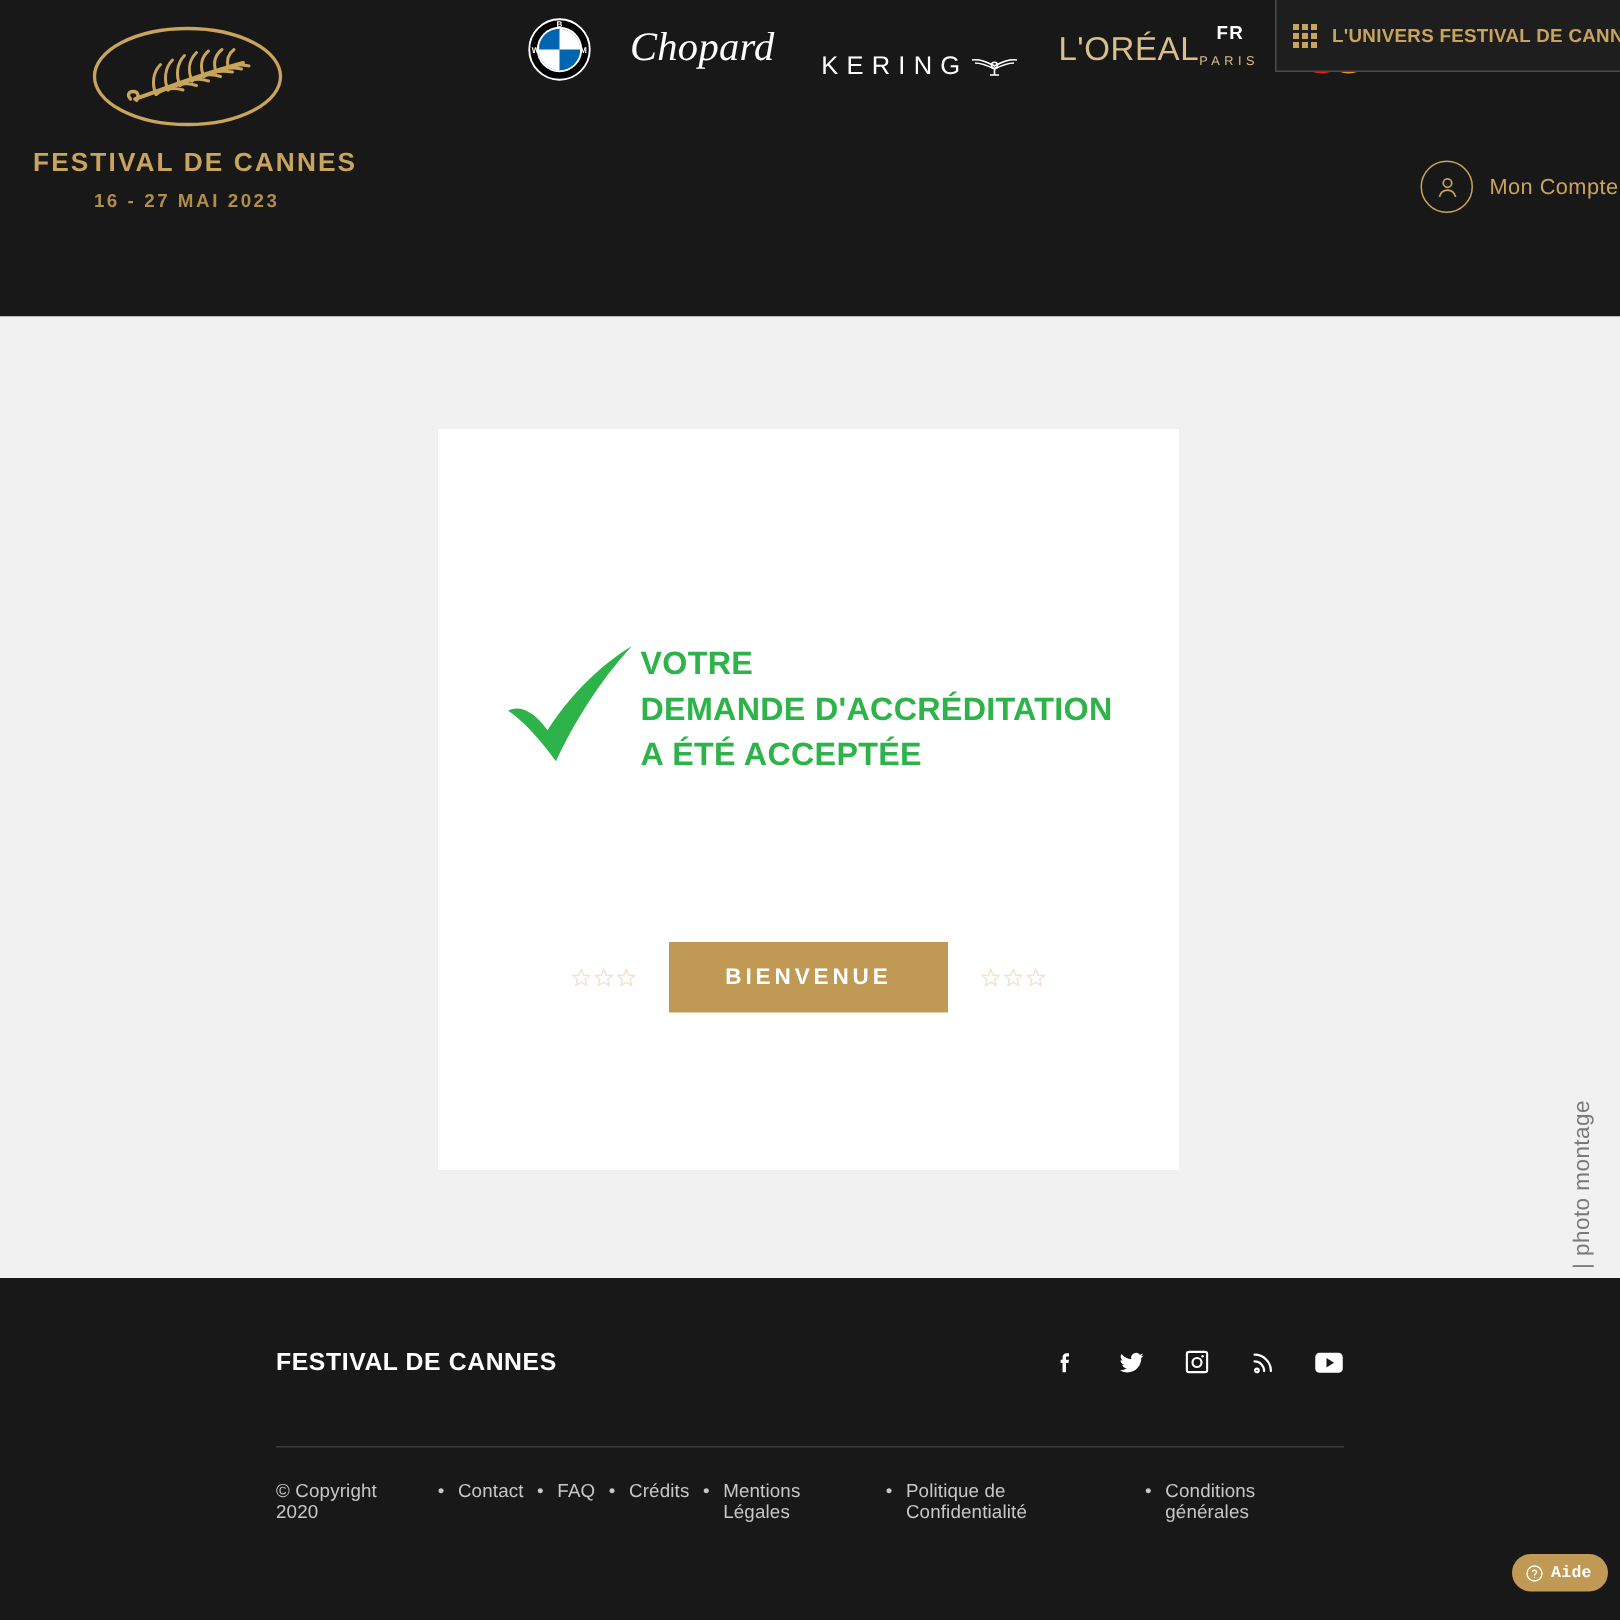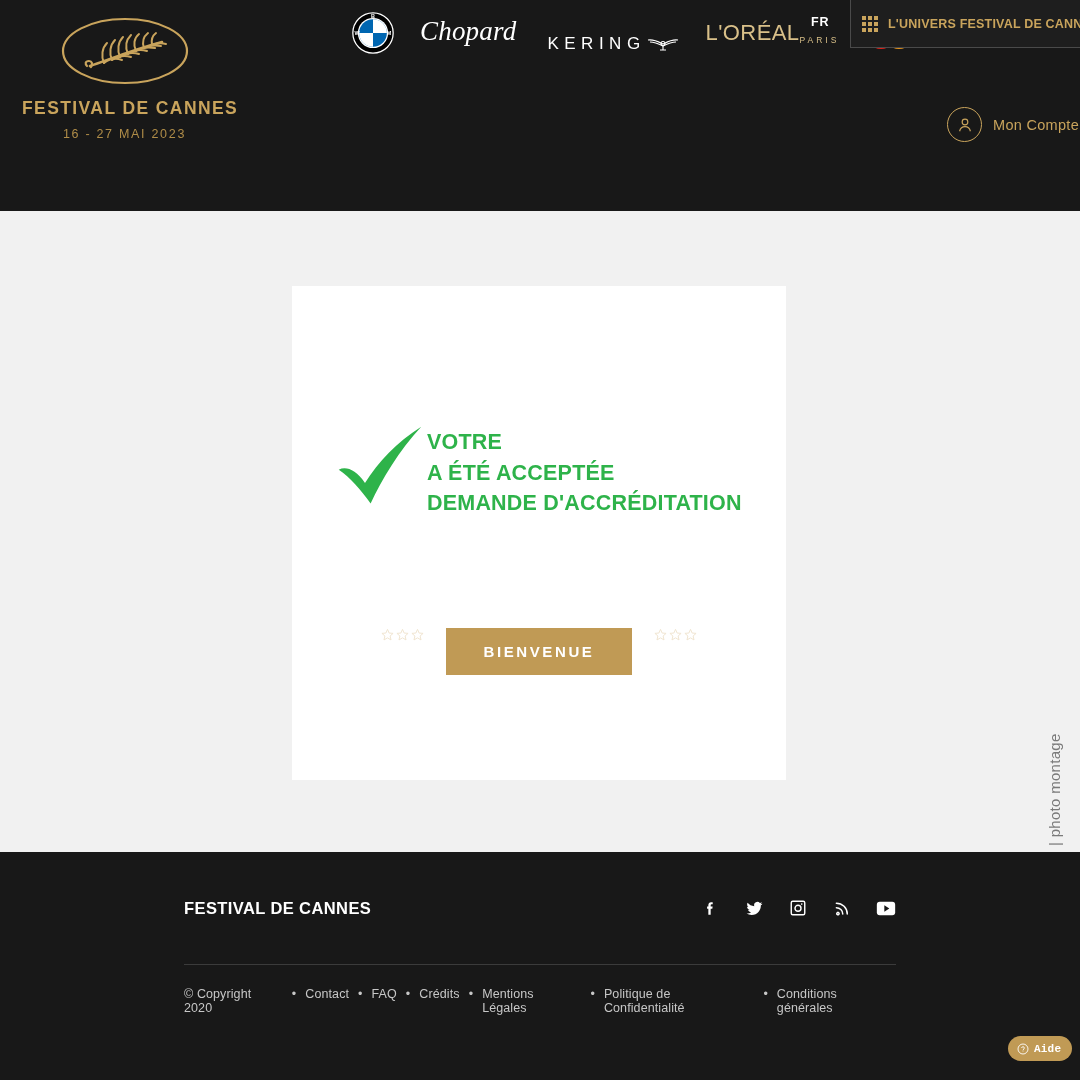--- a/index.html
+++ b/index.html
@@ -45,21 +45,21 @@
     color: #C9A45C;
     font-size: 17.5px;
     letter-spacing: 1.4px;
     font-weight: 700;
     white-space: nowrap;
   }
   .logo-dates {
     color: #B08D48;
     font-size: 12.5px;
     letter-spacing: 1.7px;
-    font-weight: 400;
+    font-weight: 700;
     margin-top: 8px;
   }
 
   
   .sponsors {
     position: absolute;
     left: 352px;
     top: 10px;
     height: 46px;
     display: flex;
@@ -181,38 +181,39 @@
     top: 75px;
     width: 494px;
     height: 494px;
     background: #ffffff;
   }
   .success {
     position: absolute;
     left: 41px;
     top: 131px;
     display: flex;
-    align-items: flex-start;
+    align-items: center;
     gap: 0px;
   }
   .check-icon { width: 94px; height: 90px; flex: 0 0 auto; margin-top: 4px; }
   .success-text {
     color: #2EB34A;
     font-size: 21.5px;
     font-weight: 700;
     letter-spacing: 0.2px;
     line-height: 30.5px;
     padding-top: 10px;
   }
 
   .cta-row {
     position: absolute;
     left: 0; right: 0;
     top: 342px;
     display: flex;
+    align-items: center;
     justify-content: center;
     gap: 22px;
   }
   .stars { display: flex; gap: 2px; }
   .cta-button {
     background: #C09A55;
     border: none;
     color: #ffffff;
     font-family: "Liberation Sans", sans-serif;
     font-size: 15px;
@@ -418,22 +419,22 @@
 <div class="main">
 
   <div class="card">
 
     <div class="success">
       <svg class="check-icon" viewBox="0 0 100 96">
         <path d="M6 52 C 14 48, 24 52, 34 66 C 48 44, 68 22, 94 6 C 70 32, 52 62, 40 88 C 30 74, 18 60, 6 52 Z" fill="#2EB34A"></path>
       </svg>
       <div class="success-text">
         <div>VOTRE</div>
+        <div>DEMANDE D'ACCRÉDITATION</div>
         <div>A ÉTÉ ACCEPTÉE</div>
-        <div>DEMANDE D'ACCRÉDITATION</div>
       </div>
     </div>
 
     <div class="cta-row">
       <span class="stars">
         <svg width="13" height="13" viewBox="0 0 24 24" fill="none" stroke="#F0E4D0" stroke-width="1.8">
             <polygon points="12,2.5 15,9.3 22.3,9.9 16.8,14.8 18.5,22 12,18.2 5.5,22 7.2,14.8 1.7,9.9 9,9.3"></polygon>
           </svg>
         <svg width="13" height="13" viewBox="0 0 24 24" fill="none" stroke="#F0E4D0" stroke-width="1.8">
             <polygon points="12,2.5 15,9.3 22.3,9.9 16.8,14.8 18.5,22 12,18.2 5.5,22 7.2,14.8 1.7,9.9 9,9.3"></polygon>

